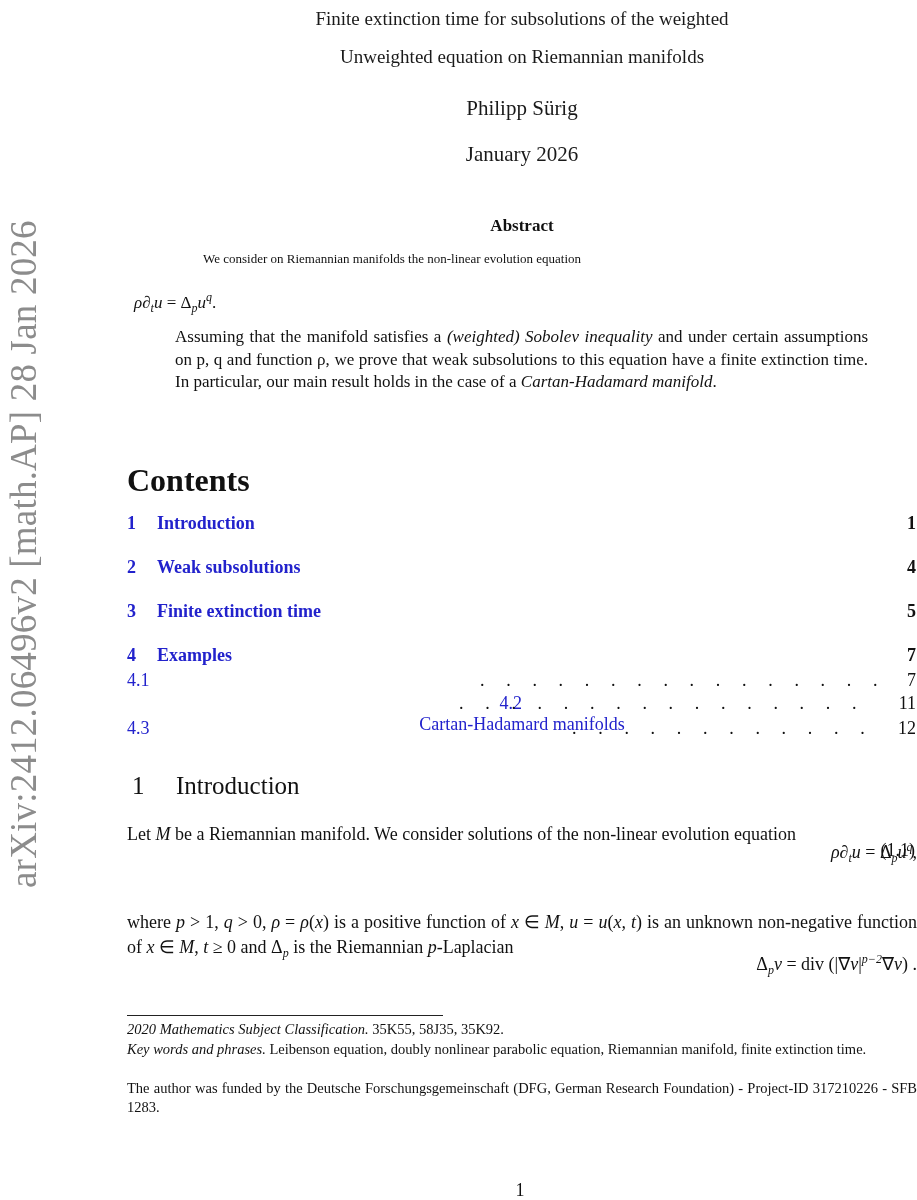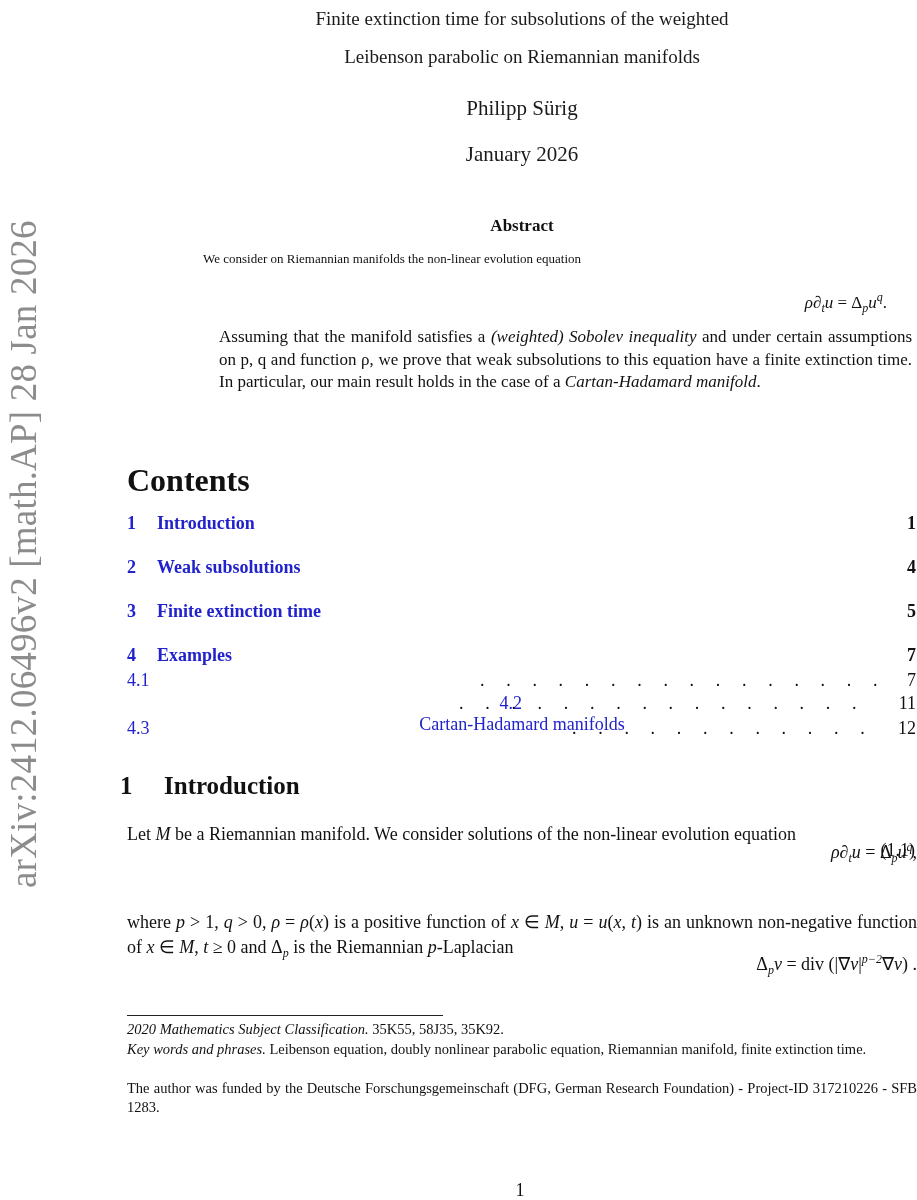--- a/index.html
+++ b/index.html
@@ -30,28 +30,27 @@
     .date { top: 142px; }
 
     .abstract-h {
       position: absolute; left: 150px; width: 744px; top: 216px; text-align: center;
       font-family: "Liberation Serif", serif; font-weight: bold; font-size: 17px;
     }
     .abs-text {
       position: absolute; font-family: "Liberation Serif", serif; font-size: 13px; line-height: 22px;
     }
     .abs-eq {
-      position: absolute; left: 143px; width: 744px; text-align: right; top: 290px;
+      position: absolute; left: 134px; width: 744px; text-align: left; top: 290px;
       font-family: "Liberation Serif", serif; font-size: 17px; font-style: italic;
     }
     .abs-para {
       position: absolute; left: 175px; width: 693px; top: 326px;
       font-family: "Liberation Serif", serif; font-size: 17px; line-height: 22.5px;
       text-align: justify;
-      margin-left: 44px;
     }
     .abs-para i { font-style: italic; }
 
     .contents-h {
       position: absolute; left: 127px; top: 462px;
       font-family: "Liberation Serif", serif; font-weight: bold; font-size: 32px;
     }
     .toc-row {
       position: absolute; left: 127px; width: 790px; height: 22px;
       font-family: "Liberation Serif", serif; font-size: 18px; display: flex; align-items: center;
@@ -59,22 +58,22 @@
     .toc-row.main { font-weight: bold; }
     .toc-num { color: #2222cc; width: 30px; }
     .toc-label { color: #2222cc; }
     .toc-sub .toc-num { width: 45px; }
     .toc-page { position: absolute; right: 1px; color: #111; }
     .toc-dots {
       position: absolute; color: #111; font-weight: normal; letter-spacing: 8.6px; white-space: nowrap; overflow: hidden;
     }
 
     .sec-h {
-      position: absolute; left: 120px; top: 772px;
-      font-family: "Liberation Serif", serif; font-weight: bold; font-size: 25px;
+      position: absolute; left: 132px; top: 772px;
+      font-family: "Liberation Serif", serif; font-weight: normal; font-size: 25px;
     }
     .sec-h .num { display: inline-block; width: 44px; }
 
     .body-text {
       position: absolute; left: 127px; width: 790px;
       font-family: "Liberation Serif", serif; font-size: 18px; line-height: 25px; text-align: justify;
     }
     .eq-line {
       position: absolute; left: 127px; width: 790px; height: 26px;
       font-family: "Liberation Serif", serif; font-size: 18px;
@@ -97,21 +96,21 @@
     .it { font-style: italic; }
     .rm { font-style: normal; }
   </style>
 </head>
 <body>
 
 <div class="side-stamp">arXiv:2412.06496v2  [math.AP]  28 Jan 2026</div>
 
 <div class="title">
   <div>Finite extinction time for subsolutions of the weighted</div>
-  <div>Leibenson parabolic on Riemannian manifolds</div>
+  <div>Unweighted equation on Riemannian manifolds</div>
 </div>
 <div class="author">Philipp Sürig</div>
 <div class="date">January 2026</div>
 
 <div class="abstract-h">Abstract</div>
 <div class="abs-text" style="left:203px; top:248px;">We consider on Riemannian manifolds the non-linear evolution equation</div>
 <div class="abs-eq">
   <span>ρ∂</span><span class="dn">t</span><span>u</span><span class="rm"> = Δ</span><span class="dn">p</span><span>u</span><span class="up">q</span><span class="rm">.</span>
 </div>
 <div class="abs-para"><span>Assuming that the manifold satisfies a </span><i>(weighted) Sobolev inequality</i><span> and under certain assumptions on p, q and function ρ, we prove that weak subsolutions to this equation have a finite extinction time. In particular, our main result holds in the case of a </span><i>Cartan-Hadamard manifold</i><span>.</span></div>

